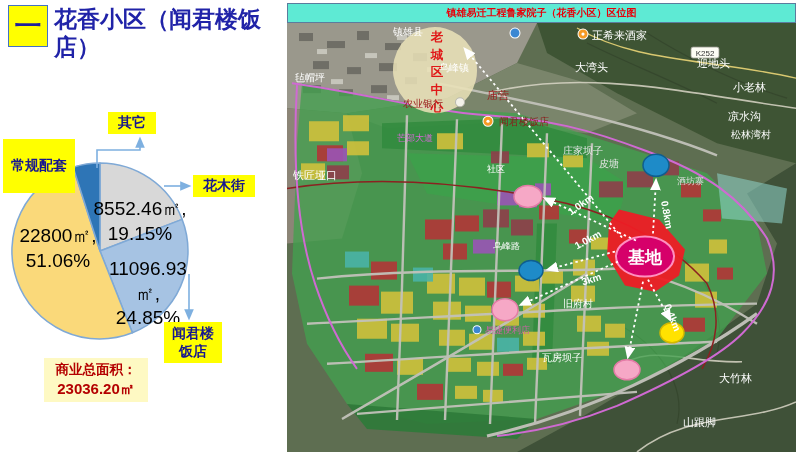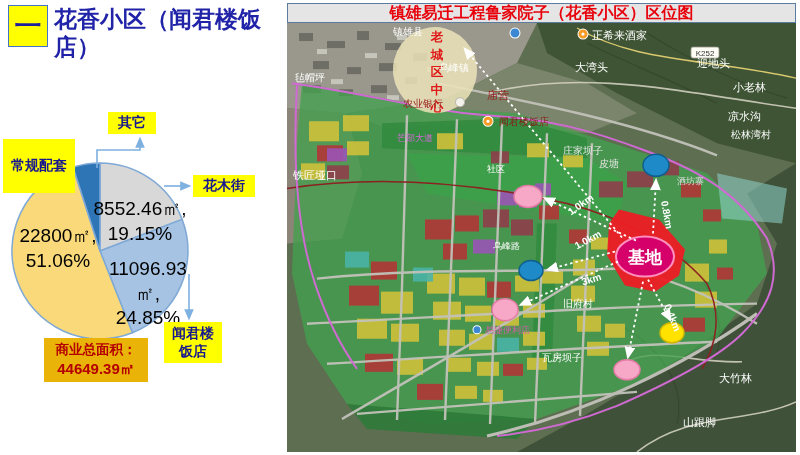--- a/index.html
+++ b/index.html
@@ -10,28 +10,28 @@
          display:flex;align-items:center;justify-content:center}
   .slide-title{position:absolute;left:54px;top:6px;width:208px;font-size:23px;font-weight:bold;
          color:#2023a8;line-height:1.2;word-break:break-all}
   #left-svg{position:absolute;left:0;top:100px;width:290px;height:300px}
   .callout{position:absolute;background:#ffff00;color:#17178f;font-weight:bold;font-size:14px;
            text-align:center;padding:2px 10px;line-height:1.25;z-index:3}
   #callout-qita{left:108px;top:112px}
   #callout-changgui{left:3px;top:139px;padding:18px 8px}
   #callout-huamujie{left:193px;top:175px}
   #callout-ganhuo{left:164px;top:322px;width:48px;padding:3px 5px;word-break:break-all}
-  .total-box{position:absolute;left:44px;top:338px;width:104px;background:#eab308;color:#b40000;
+  .total-box{position:absolute;left:44px;top:358px;width:104px;background:#fef9c3;color:#b40000;
              font-weight:bold;font-size:13.5px;text-align:center;padding:3px 0;line-height:1.35;z-index:3}
   .total-box .num{font-size:15px}
   .pie-label{position:absolute;color:#000;font-size:19px;text-align:center;line-height:1.3;
              white-space:pre-line;z-index:2}
   .map-panel{position:absolute;left:287px;top:3px;width:509px;height:450px}
-  .map-titlebar{height:18px;border:1.5px solid #5b7c9e;background:#e5e5e5;color:#e8000a;
-                font-weight:bold;font-size:16px;text-align:center;line-height:18px}
+  .map-titlebar{height:18px;border:1.5px solid #5b7c9e;background:#5eead4;color:#e8000a;
+                font-weight:bold;font-size:10px;text-align:center;line-height:18px}
   #map-svg{display:block}
   #map-svg text{font-family:"Liberation Sans","DejaVu Sans",sans-serif}
 </style>
 </head>
 <body>
 
 <div class="badge">一</div>
 <div class="slide-title">花香小区（闻君楼饭店）</div>
 
 <svg id="left-svg" viewBox="0 0 290 300">
@@ -54,21 +54,21 @@
   </g>
 </svg>
 
 <div class="callout" id="callout-qita">其它</div>
 <div class="callout" id="callout-changgui">常规配套</div>
 <div class="callout" id="callout-huamujie">花木街</div>
 <div class="callout" id="callout-ganhuo">闻君楼饭店</div>
 
 <div class="total-box">
   <div>商业总面积：</div>
-  <div class="num">44649.39㎡</div>
+  <div class="num">23036.20㎡</div>
 </div>
 
 <div class="map-panel">
   <div class="map-titlebar">镇雄易迁工程鲁家院子（花香小区）区位图</div>
 
   <svg id="map-svg" width="509" height="429" viewBox="0 0 509 428" preserveAspectRatio="none">
     <defs>
       <marker id="aw" markerWidth="8" markerHeight="8" refX="5.5" refY="3" orient="auto">
         <path d="M0,0 L7,3 L0,6 Z" fill="#ffffff"></path>
       </marker>

